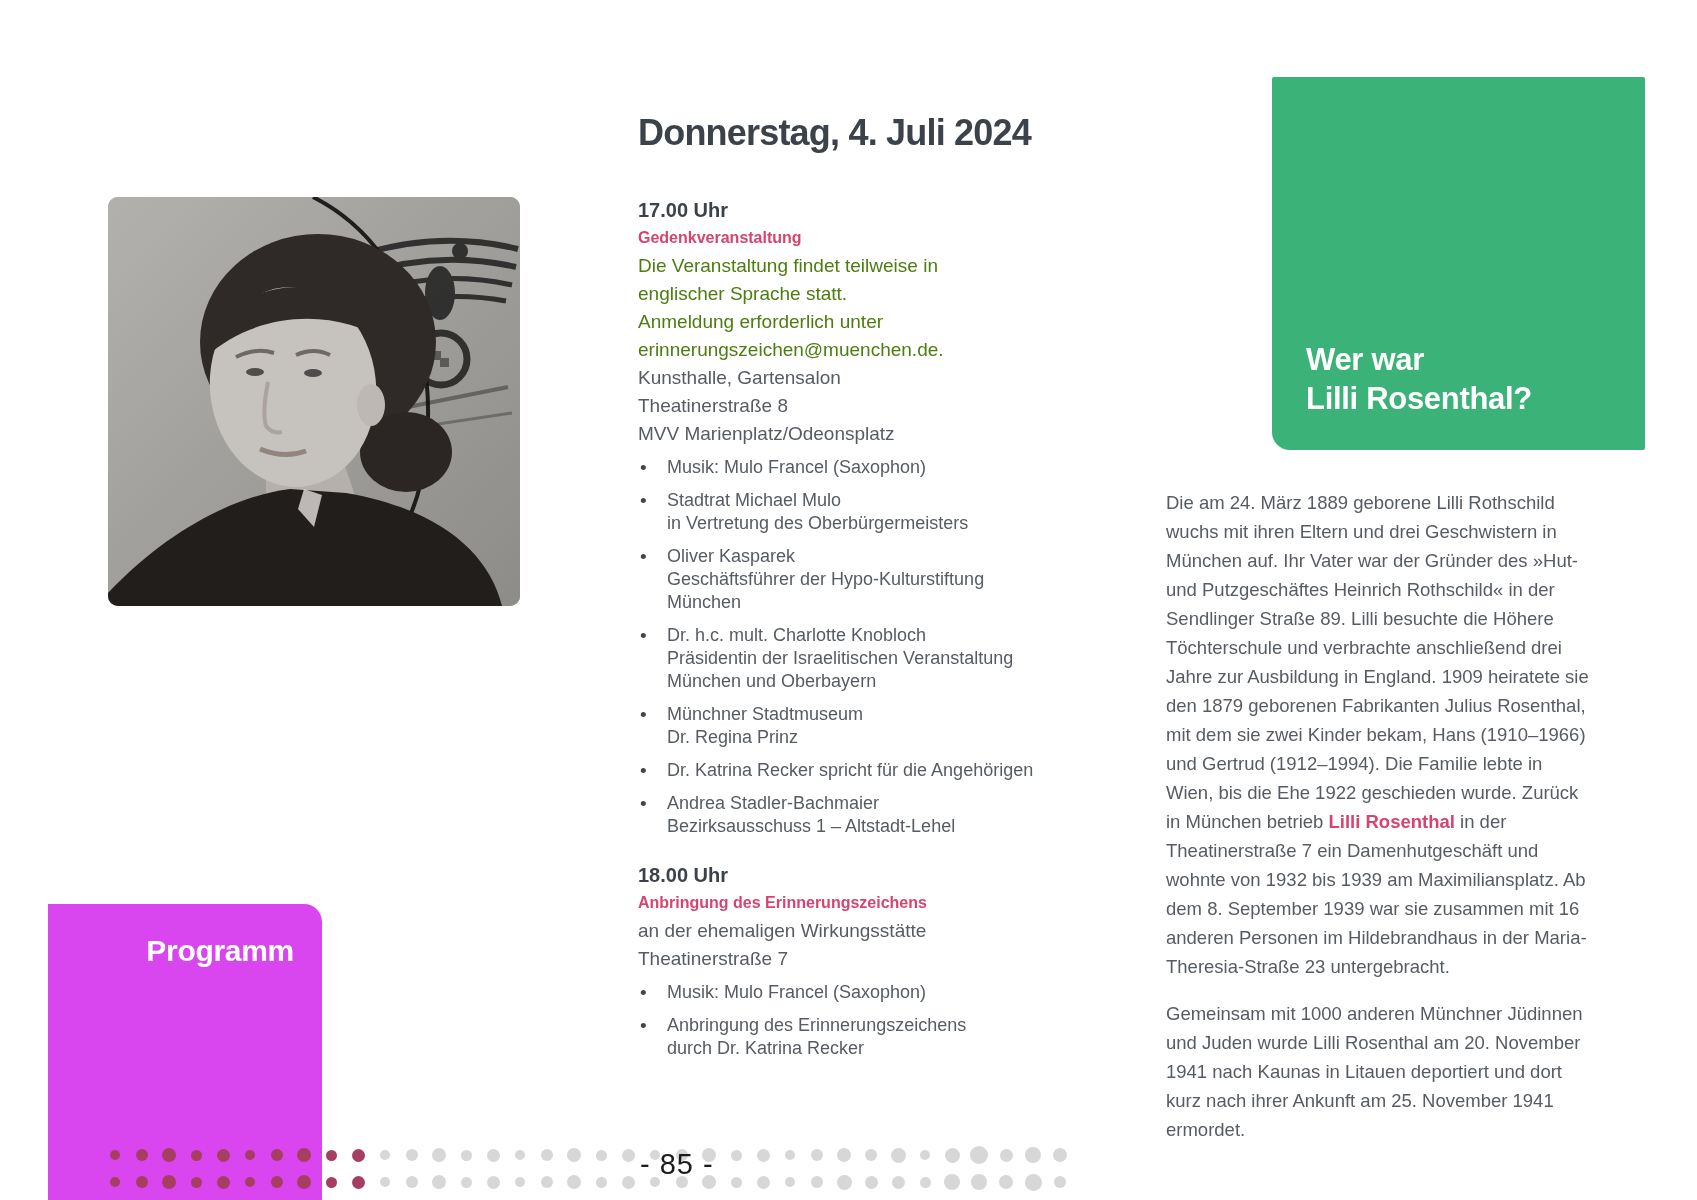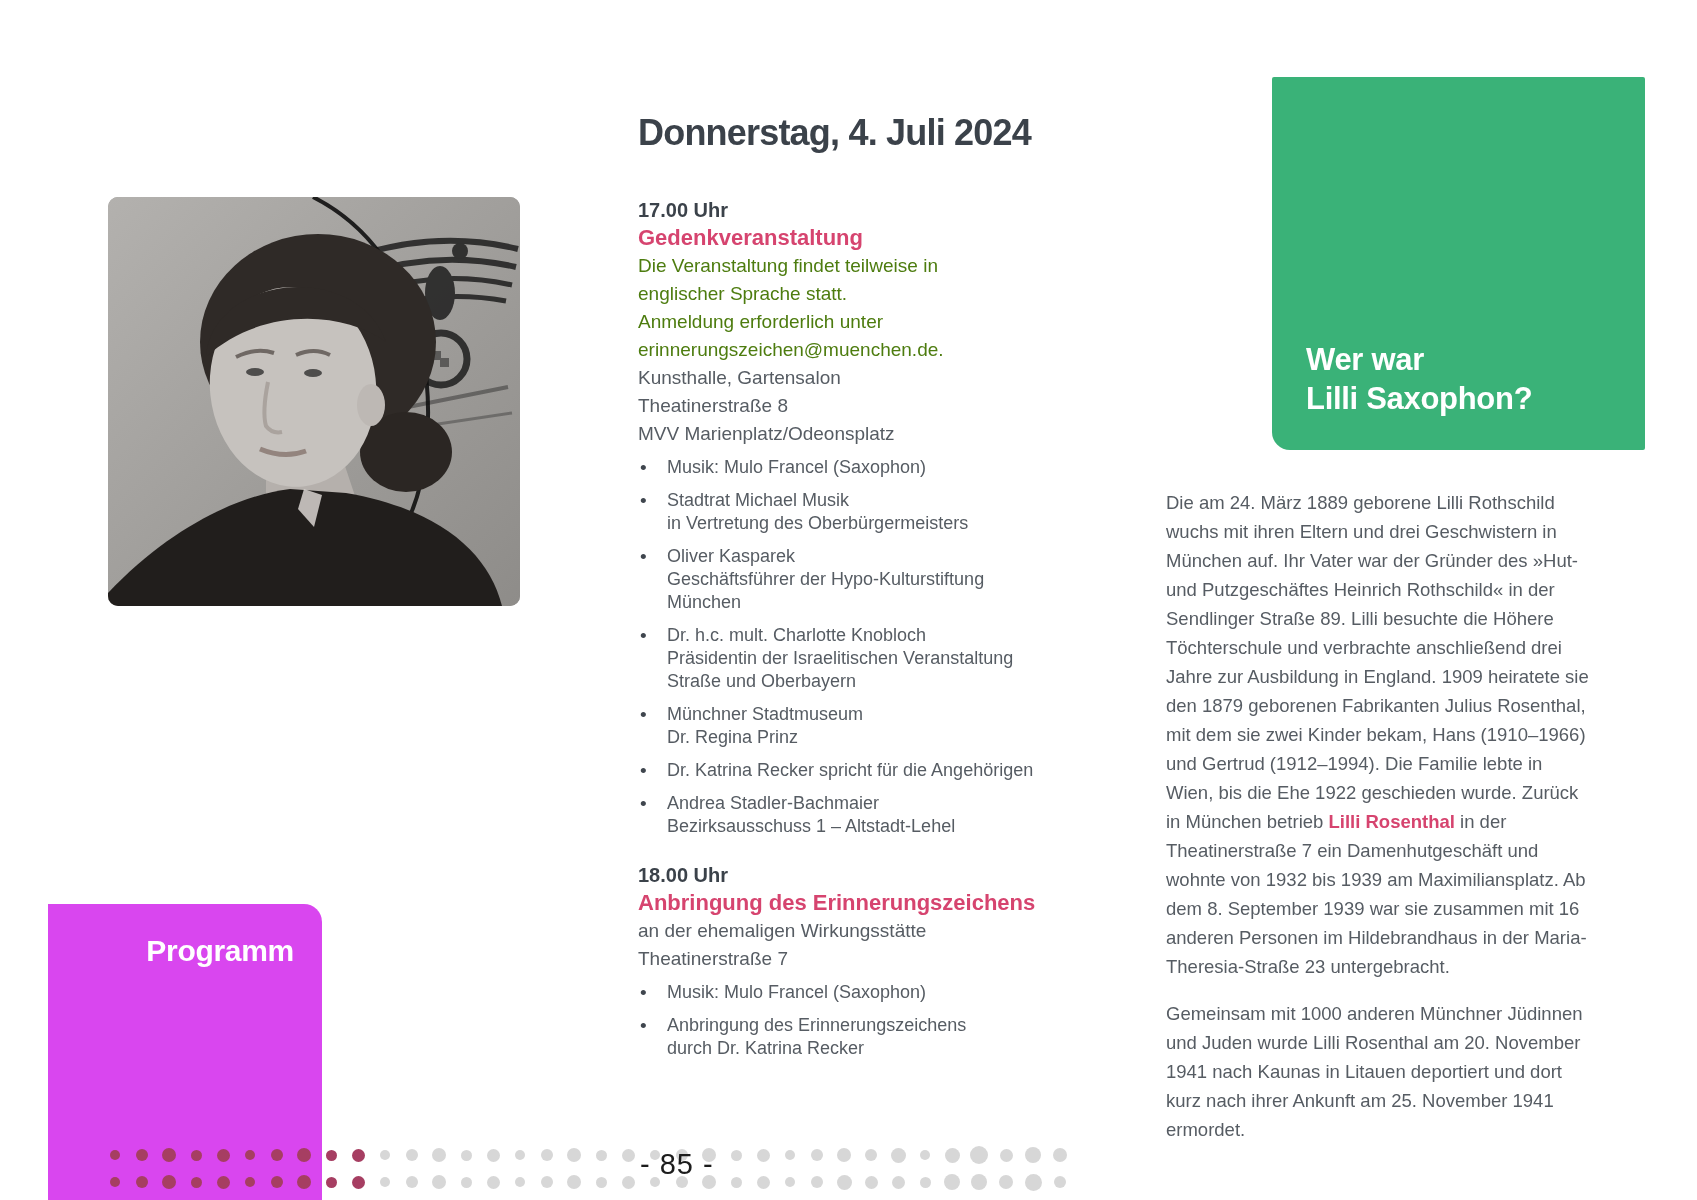--- a/index.html
+++ b/index.html
@@ -15,21 +15,21 @@
   .photo svg{display:block;width:100%;height:100%;}
   
   .title{
     position:absolute;left:638px;top:112px;margin:0;
     font-size:36px;font-weight:800;letter-spacing:-0.8px;color:#3b424a;
   }
   .event{position:absolute;left:638px;width:400px;}
   .event-1{top:196px;}
   .event-2{top:861px;}
   .time{font-size:20px;font-weight:bold;color:#3b424a;line-height:28px;}
-  .etitle{font-size:22px;font-weight:bold;line-height:28px;}
+  .etitle{font-size:16px;font-weight:bold;line-height:28px;}
   .pink{color:#d6446f;}
   .line{font-size:19px;line-height:28px;color:#565c63;}
   .pink-line{color:#4d7c0f;}
   ul.bullets{list-style:none;margin:8px 0 0 0;padding:0;}
   ul.bullets li{position:relative;padding-left:29px;margin-bottom:10px;}
   ul.bullets li::before{content:"\2022";position:absolute;left:2px;top:0;color:#3f464e;
     font-size:19px;line-height:23px;}
   ul.bullets li div{font-size:18px;line-height:23px;color:#565c63;}
   
   .green-box{
@@ -120,32 +120,32 @@
     <div>
         <div class="line">Kunsthalle, Gartensalon</div>
         <div class="line">Theatinerstraße 8</div>
         <div class="line">MVV Marienplatz/Odeonsplatz</div>
       </div>
     <ul class="bullets">
         <li>
           <div>Musik: Mulo Francel (Saxophon)</div>
         </li>
         <li>
-          <div>Stadtrat Michael Musik</div>
+          <div>Stadtrat Michael Mulo</div>
           <div>in Vertretung des Oberbürgermeisters</div>
         </li>
         <li>
           <div>Oliver Kasparek</div>
           <div>Geschäftsführer der Hypo-Kulturstiftung</div>
           <div>München</div>
         </li>
         <li>
           <div>Dr. h.c. mult. Charlotte Knobloch</div>
           <div>Präsidentin der Israelitischen Veranstaltung</div>
-          <div>Straße und Oberbayern</div>
+          <div>München und Oberbayern</div>
         </li>
         <li>
           <div>Münchner Stadtmuseum</div>
           <div>Dr. Regina Prinz</div>
         </li>
         <li>
           <div>Dr. Katrina Recker spricht für die Angehörigen</div>
         </li>
         <li>
           <div>Andrea Stadler-Bachmaier</div>
@@ -168,21 +168,21 @@
         <li>
           <div>Anbringung des Erinnerungszeichens</div>
           <div>durch Dr. Katrina Recker</div>
         </li>
       </ul>
   </div>
 
   <div class="green-box">
     <div class="who-text">
       <div>Wer war</div>
-      <div>Lilli Saxophon?</div>
+      <div>Lilli Rosenthal?</div>
     </div>
   </div>
 
   <div class="bio">
     <p><span>Die am 24. März 1889 geborene Lilli Rothschild wuchs mit ihren Eltern und drei Geschwistern in München auf. Ihr Vater war der Gründer des »Hut- und Putzgeschäftes Heinrich Rothschild« in der Sendlinger Straße 89. Lilli besuchte die Höhere Töchterschule und verbrachte anschließend drei Jahre zur Ausbildung in England. 1909 heiratete sie den 1879 geborenen Fabrikanten Julius Rosenthal, mit dem sie zwei Kinder bekam, Hans (1910–1966) und Gertrud (1912–1994). Die Familie lebte in Wien, bis die Ehe 1922 geschieden wurde. Zurück in München betrieb </span><span class="hl">Lilli Rosenthal</span><span> in der Theatinerstraße 7 ein Damenhutgeschäft und wohnte von 1932 bis 1939 am Maximiliansplatz. Ab dem 8. September 1939 war sie zusammen mit 16 anderen Personen im Hildebrandhaus in der Maria-Theresia-Straße 23 untergebracht.</span></p>
     <p>Gemeinsam mit 1000 anderen Münchner Jüdinnen und Juden wurde Lilli Rosenthal am 20. November 1941 nach Kaunas in Litauen deportiert und dort kurz nach ihrer Ankunft am 25. November 1941 ermordet.</p>
   </div>
 
   <div class="pink-box">
     <div class="program-label">Programm</div>

